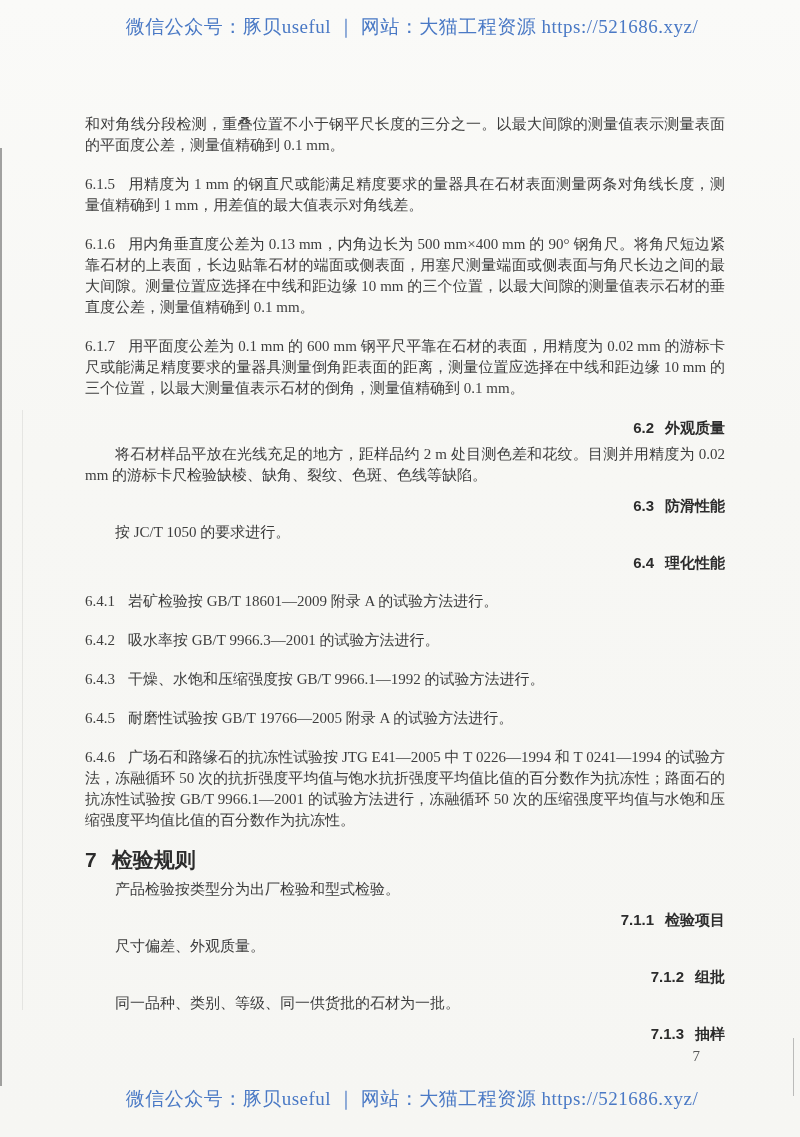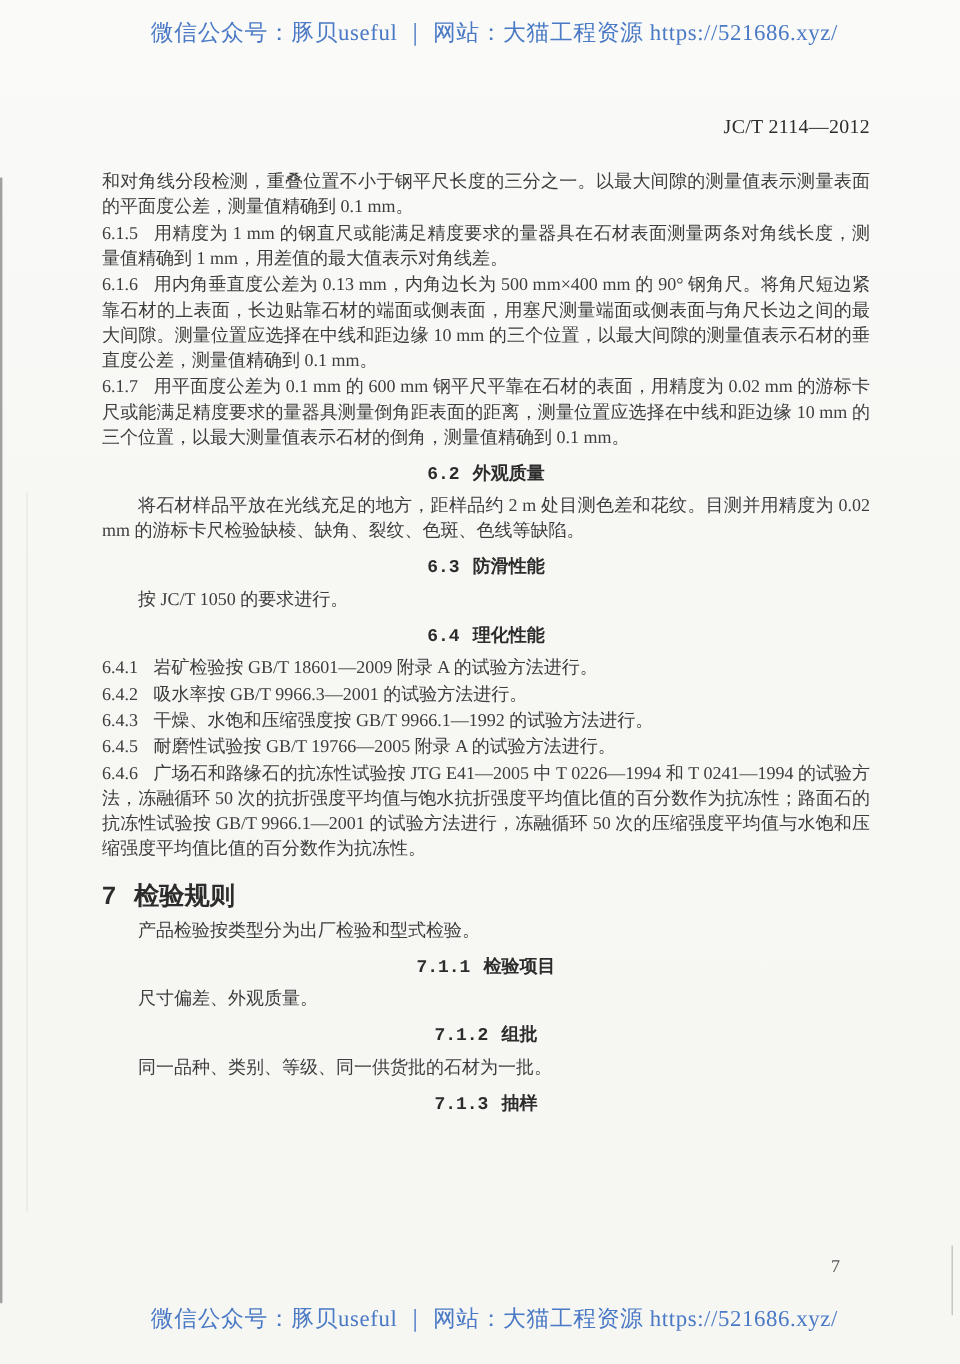--- a/index.html
+++ b/index.html
@@ -33,27 +33,27 @@
     font-size:15px;
   }
   .doc-header{
     text-align:right;
     font-size:16.5px;
     color:#2e2e2e;
     margin-bottom:26px;
     letter-spacing:.3px;
   }
   .doc-body{text-align:justify;}
-  .t-para,.t-clause{line-height:21px;margin:1px 0;}
+  .t-para,.t-clause{line-height:21px;margin:18px 0;}
   .t-para.indent{text-indent:30px;margin:4px 0;}
   .t-heading{
     line-height:21px;margin:9px 0 6px;
-    font-family:Liberation Mono, monospace;
+    font-family:Liberation Sans, sans-serif;
     font-weight:700;color:#2c2c2c;
-    text-align:center;
+    text-align:right;
   }
   .t-chapter{
     line-height:21px;margin:17px 0 9px;
     font-family:"Liberation Sans","DejaVu Sans",sans-serif;
     font-weight:700;color:#2c2c2c;
     text-align:left;
     font-size:21px;
   }
   .num{padding-right:13px;white-space:nowrap;}
   .t-heading .num{padding-right:11px;}
@@ -86,21 +86,20 @@
 
 <div class="page">
 
   <div class="watermark top">微信公众号：豚贝useful ｜ 网站：大猫工程资源 https://521686.xyz/</div>
 
   <div class="scan-line-left-edge"></div>
   <div class="scan-line-inner"></div>
   <div class="scan-line-right"></div>
 
   <div class="doc">
-    <div class="doc-header">JC/T 2114—2012</div>
 
     <div class="doc-body">
         <div class="t-para">和对角线分段检测，重叠位置不小于钢平尺长度的三分之一。以最大间隙的测量值表示测量表面的平面度公差，测量值精确到 0.1 mm。</div>
         <div class="t-clause"><span class="num">6.1.5</span><span>用精度为 1 mm 的钢直尺或能满足精度要求的量器具在石材表面测量两条对角线长度，测量值精确到 1 mm，用差值的最大值表示对角线差。</span></div>
         <div class="t-clause"><span class="num">6.1.6</span><span>用内角垂直度公差为 0.13 mm，内角边长为 500 mm×400 mm 的 90° 钢角尺。将角尺短边紧靠石材的上表面，长边贴靠石材的端面或侧表面，用塞尺测量端面或侧表面与角尺长边之间的最大间隙。测量位置应选择在中线和距边缘 10 mm 的三个位置，以最大间隙的测量值表示石材的垂直度公差，测量值精确到 0.1 mm。</span></div>
         <div class="t-clause"><span class="num">6.1.7</span><span>用平面度公差为 0.1 mm 的 600 mm 钢平尺平靠在石材的表面，用精度为 0.02 mm 的游标卡尺或能满足精度要求的量器具测量倒角距表面的距离，测量位置应选择在中线和距边缘 10 mm 的三个位置，以最大测量值表示石材的倒角，测量值精确到 0.1 mm。</span></div>
         <div class="t-heading"><span class="num">6.2</span><span>外观质量</span></div>
         <div class="t-para indent">将石材样品平放在光线充足的地方，距样品约 2 m 处目测色差和花纹。目测并用精度为 0.02 mm 的游标卡尺检验缺棱、缺角、裂纹、色斑、色线等缺陷。</div>
         <div class="t-heading"><span class="num">6.3</span><span>防滑性能</span></div>
         <div class="t-para indent">按 JC/T 1050 的要求进行。</div>

